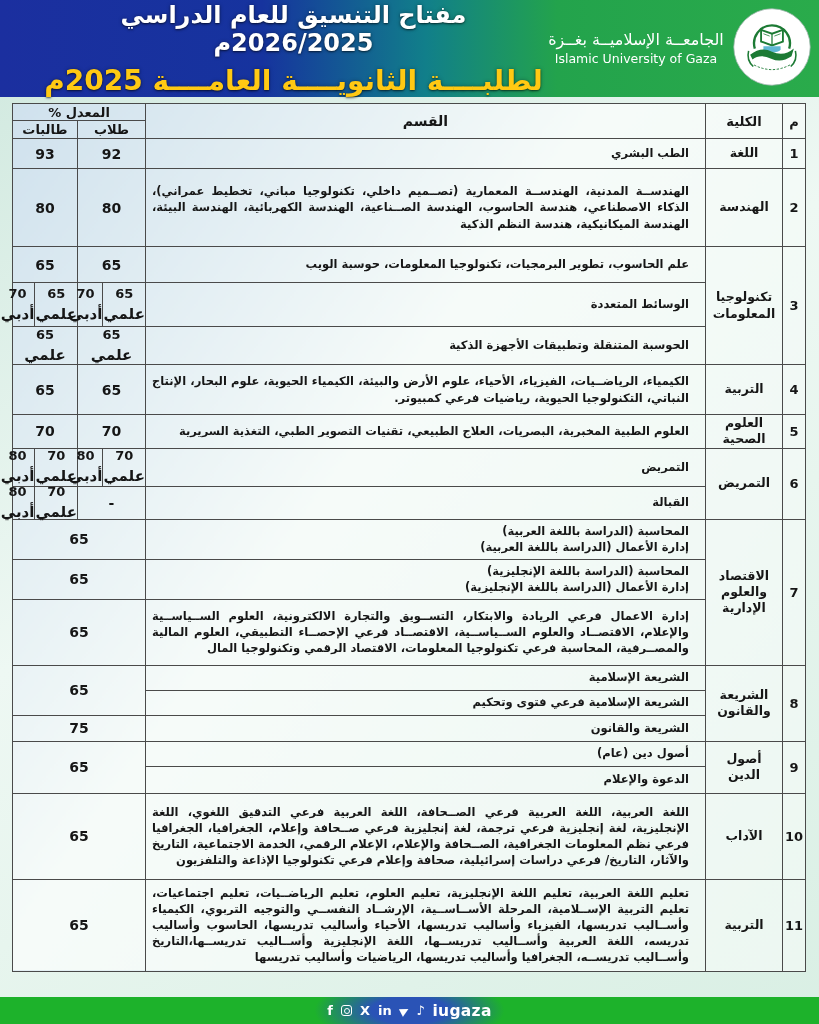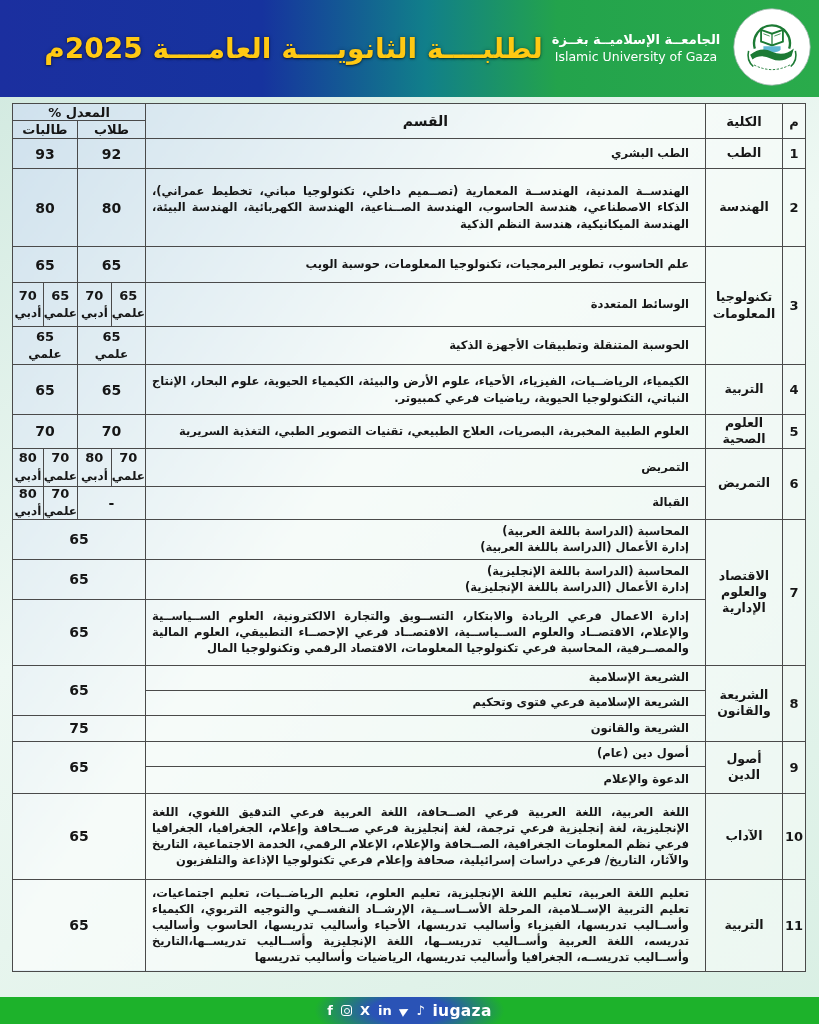--- a/index.html
+++ b/index.html
@@ -9,21 +9,21 @@
     background: linear-gradient(150deg, #cfe8de 0%, #eef8f3 45%, #d9efe4 100%);
   }
   
   .header {
     height: 97px; width: 100%;
     background: linear-gradient(90deg, #1b2f9f 0%, #16339e 32%, #117f8a 52%, #23a34c 68%, #2aab4b 100%);
     display: flex; align-items: center; padding: 0 8px 0 14px;
   }
   .logo-wrap { flex: 0 0 auto; margin-left: 8px; }
   .uni-names { flex: 0 0 178px; text-align: center; color: #fff; line-height: 1.35; }
-  .uni-names .ar { font-size: 13px; font-weight: bold; }
+  .uni-names .ar { font-size: 16px; font-weight: normal; }
   .uni-names .en { font-size: 12.5px; }
   .titles { flex: 1 1 auto; text-align: center; padding-left: 26px; }
   .title-1 {
     color: #ffffff; font-size: 24px; font-weight: bold;
     text-shadow: 0 1px 2px rgba(0,0,0,.55), 0 0 4px rgba(0,0,0,.3); margin-bottom: 7px;
   }
   .title-2 {
     color: #ffc913; font-size: 28px; font-weight: bold;
     text-shadow: 0 1px 2px rgba(0,0,0,.55), 0 0 4px rgba(0,0,0,.3);
   }
@@ -47,21 +47,21 @@
     padding: 2px 16px 2px 6px; white-space: pre-line; vertical-align: middle;
   }
   td.grade {
     font-size: 14px; font-weight: bold; text-align: center; vertical-align: middle;
     padding: 0; position: relative;
   }
   .split { position: absolute; inset: 0; display: flex; }
   .trackcell { flex: 1 1 0; display: flex; flex-direction: column; align-items: center; justify-content: center; }
   .split .trackcell + .trackcell { border-inline-start: 1px solid #4a4a4a; }
   .tval { font-size: 13px; line-height: 1.05; font-weight: bold; }
-  .tlab { font-size: 12px; line-height: 1.1; margin-top: 5px; font-weight: bold; }
+  .tlab { font-size: 15px; line-height: 1.1; margin-top: 5px; font-weight: bold; }
   
   .footer {
     position: absolute; bottom: 0; left: 0; width: 100%; height: 27px;
     background: radial-gradient(95px 34px at 50% 50%, #2a53b6 0%, #2a53b6 40%, rgba(42,83,182,0) 100%), #1db22b;
     direction: ltr; display: flex; align-items: center; justify-content: center; gap: 8px;
     color: #fff;
   }
   .icon { font-weight: bold; font-size: 13px; line-height: 1; display: inline-block; }
   .icon-instagram { width: 11px; height: 11px; border: 1.6px solid #fff; border-radius: 3px; position: relative; top: 0px; }
   .icon-instagram::after {
@@ -91,20 +91,21 @@
         <path d="M27 73 q23 12 46 0" fill="none" stroke="#1c7a34" stroke-width="1.2" stroke-dasharray="3 2"></path>
         <path d="M20 55 q-3 12 6 20" fill="none" stroke="#1c7a34" stroke-width="2"></path>
         <path d="M80 55 q3 12 -6 20" fill="none" stroke="#1c7a34" stroke-width="2"></path>
       </svg>
     </div>
     <div class="uni-names">
       <div class="ar">الجامعــة الإسلاميــة بغــزة</div>
       <div class="en">Islamic University of Gaza</div>
     </div>
     <div class="titles">
+      <div class="title-1">مفتاح التنسيق للعام الدراسي 2026/2025م</div>
       <div class="title-2">لطلبــــة الثانويــــة العامــــة 2025م</div>
     </div>
   </div>
 
   <div class="table-wrap">
     <table class="coord">
       <colgroup>
         <col style="width:23px">
           <col style="width:77px">
           <col style="width:560px">
@@ -119,21 +120,21 @@
           <th colspan="2">المعدل %</th>
         </tr>
         <tr class="h2">
           <th>طلاب</th>
           <th>طالبات</th>
         </tr>
       </thead>
       <tbody>
           <tr>
             <td class="num" rowspan="1">1</td>
-            <td class="college" rowspan="1">الطب</td>
+            <td class="college" rowspan="1">اللغة</td>
             <td class="dept" style="height: 30px;">الطب البشري</td>
             <td class="grade">92</td>
             <td class="grade">93</td>
           </tr>
           <tr>
             <td class="num" rowspan="1">2</td>
             <td class="college" rowspan="1">الهندسة</td>
             <td class="dept" style="height: 78px;">الهندســة المدنية، الهندســة المعمارية (تصــميم داخلي، تكنولوجيا مباني، تخطيط عمراني)، الذكاء الاصطناعي، هندسة الحاسوب، الهندسة الصــناعية، الهندسة الكهربائية، الهندسة البيئة، الهندسة الميكانيكية، هندسة النظم الذكية</td>
             <td class="grade">80</td>
             <td class="grade">80</td>

